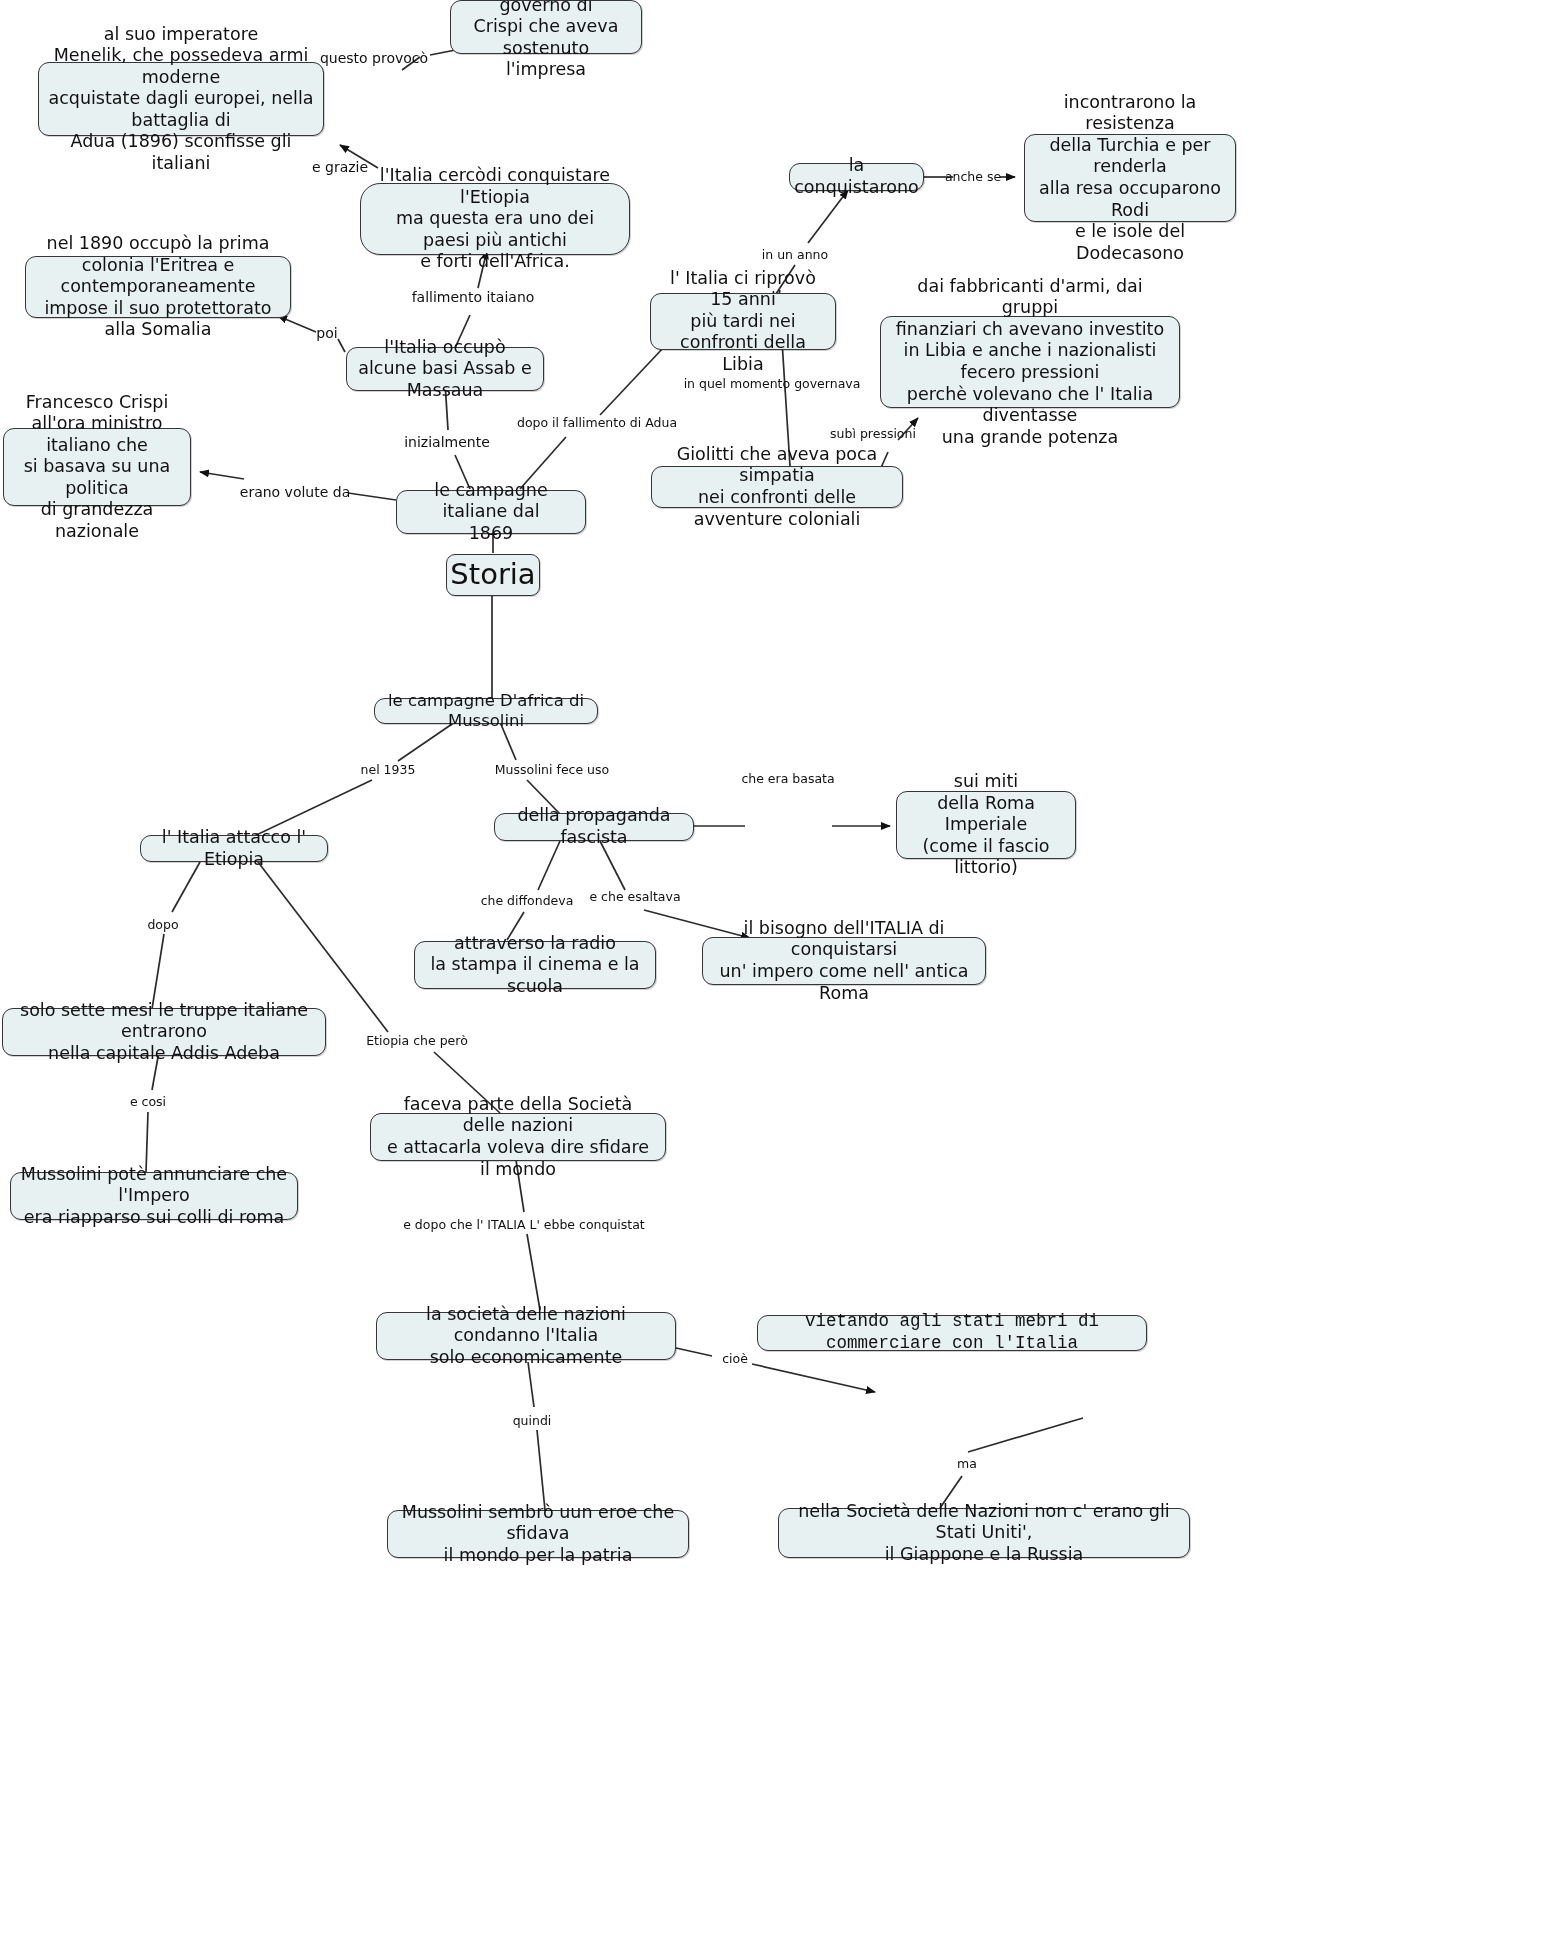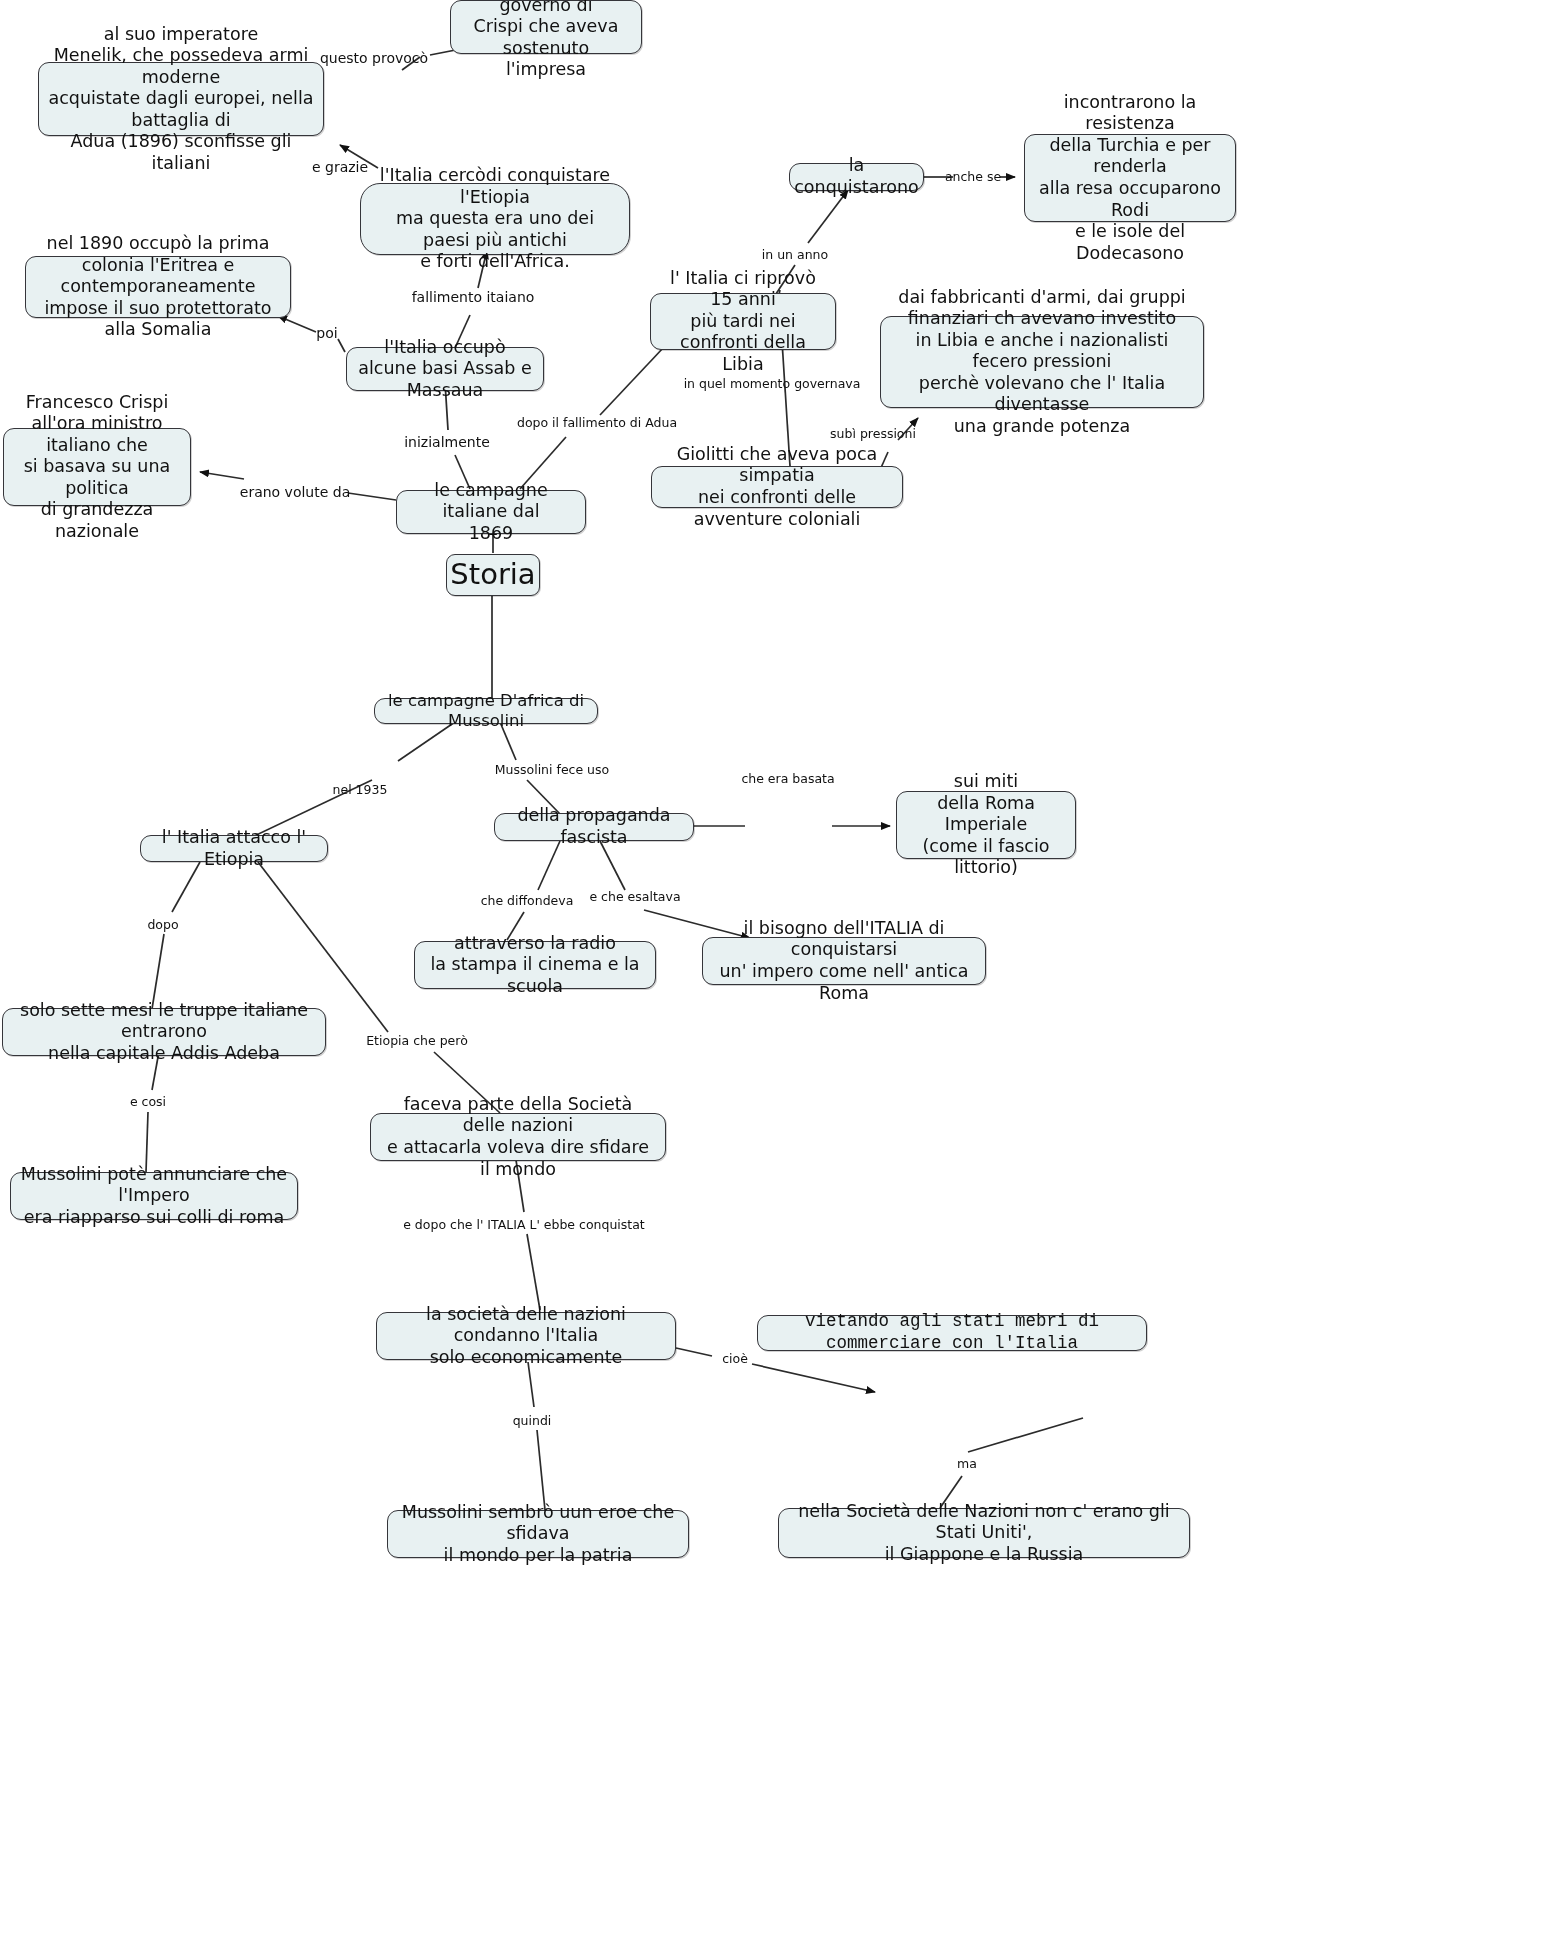--- a/index.html
+++ b/index.html
@@ -145,21 +145,21 @@
 e le isole del Dodecasono</div>
 
   <div class="node big" style="left:25px;top:256px;width:266px;height:62px;">nel 1890 occupò la prima
 colonia l'Eritrea e contemporaneamente
 impose il suo protettorato alla Somalia</div>
 
   <div class="node big" style="left:650px;top:293px;width:186px;height:57px;">l' Italia ci riprovò 15 anni
 più tardi nei confronti della
 Libia</div>
 
-  <div class="node big" style="left:880px;top:316px;width:324px;height:92px;">dai fabbricanti d'armi, dai gruppi
+  <div class="node big" style="left:880px;top:316px;width:300px;height:92px;">dai fabbricanti d'armi, dai gruppi
 finanziari ch avevano investito
 in Libia e anche i nazionalisti fecero pressioni
 perchè volevano che l' Italia diventasse
 una grande potenza</div>
 
   <div class="node big" style="left:346px;top:347px;width:198px;height:44px;">l'Italia occupò
 alcune basi Assab e Massaua</div>
 
   <div class="node big" style="left:651px;top:466px;width:252px;height:42px;">Giolitti che aveva poca simpatia
 nei confronti delle avventure coloniali</div>
@@ -225,21 +225,21 @@
   <div class="edge-label lbl-s" style="left:772px;top:383px;">in quel momento governava</div>
 
   <div class="edge-label lbl-s" style="left:873px;top:433px;">subì pressioni</div>
 
   <div class="edge-label lbl-s" style="left:597px;top:422px;">dopo il fallimento di Adua</div>
 
   <div class="edge-label lbl-m" style="left:447px;top:442px;">inizialmente</div>
 
   <div class="edge-label lbl-m" style="left:295px;top:492px;">erano volute da</div>
 
-  <div class="edge-label lbl-s" style="left:360px;top:769px;margin-top:20px;">nel 1935</div>
+  <div class="edge-label lbl-s" style="left:388px;top:769px;">nel 1935</div>
 
   <div class="edge-label lbl-s" style="left:552px;top:769px;">Mussolini fece uso</div>
 
   <div class="edge-label lbl-s" style="left:788px;top:778px;">che era basata</div>
 
   <div class="edge-label lbl-s" style="left:527px;top:900px;">che diffondeva</div>
 
   <div class="edge-label lbl-s" style="left:635px;top:896px;">e che esaltava</div>
 
   <div class="edge-label lbl-s" style="left:163px;top:924px;">dopo</div>

